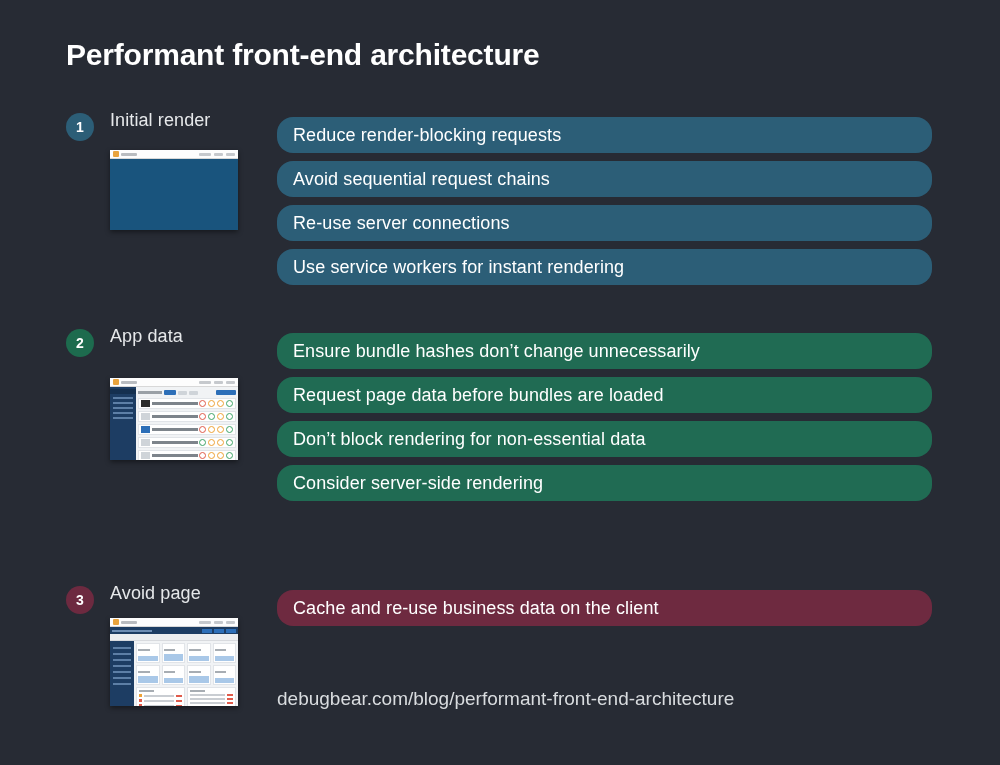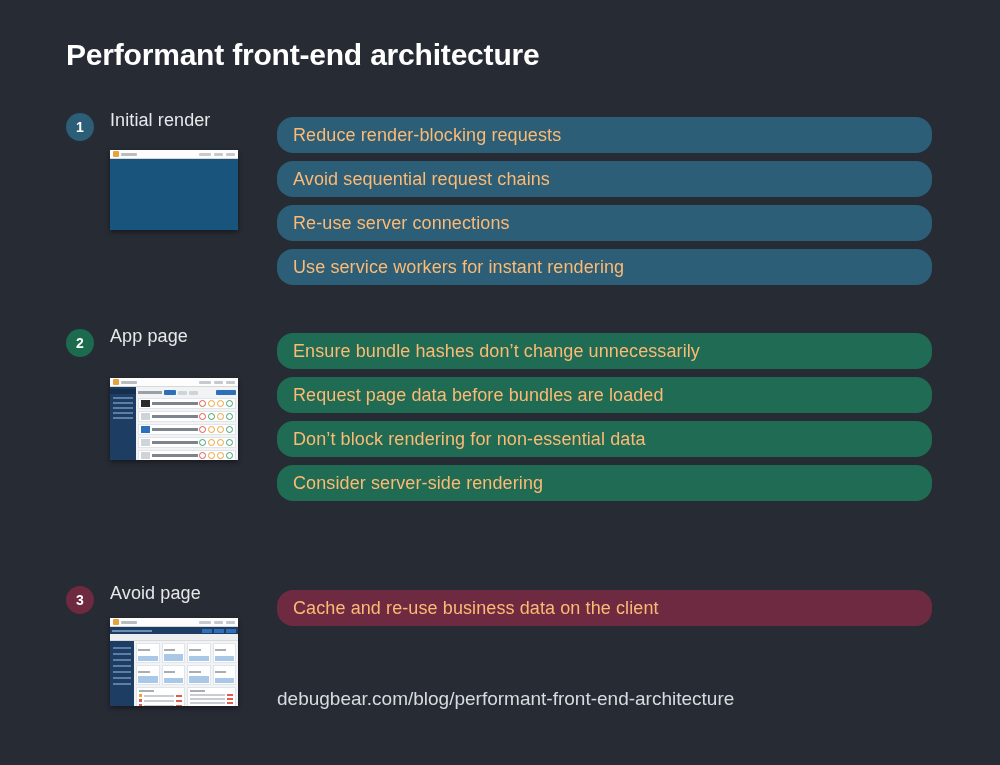--- a/index.html
+++ b/index.html
@@ -189,21 +189,21 @@
     width: 655px;
   }
   .bar {
     height: 36px;
     border-radius: 16px;
     margin-bottom: 8px;
     display: flex;
     align-items: center;
     padding-left: 16px;
     box-sizing: border-box;
-    color: #fdba74;
+    color: #ffffff;
     font-size: 18px;
     letter-spacing: 0.1px;
     white-space: nowrap;
   }
   .bar.blue   { background: #2c5e77; }
   .bar.green  { background: #206b53; }
   .bar.maroon { background: #6e2a40; }
 
   .footer-url {
     position: absolute;
@@ -241,21 +241,21 @@
     <div class="bars">
       <div class="bar blue">Reduce render-blocking requests</div>
       <div class="bar blue">Avoid sequential request chains</div>
       <div class="bar blue">Re-use server connections</div>
       <div class="bar blue">Use service workers for instant rendering</div>
     </div>
   </div>
 
   <div class="section" id="section-1">
     <div class="badge" style="background:#1d6b4e">2</div>
-    <div class="sec-label">App page</div>
+    <div class="sec-label">App data</div>
 
     <div class="thumb" id="thumb-1">
       <div class="tb-bar">
         <span class="tb-logo"></span>
         <span class="tb-brand"></span>
         <span class="tb-nav">
             <i></i>
             <i class="w2"></i>
             <i class="w2"></i>
           </span>

